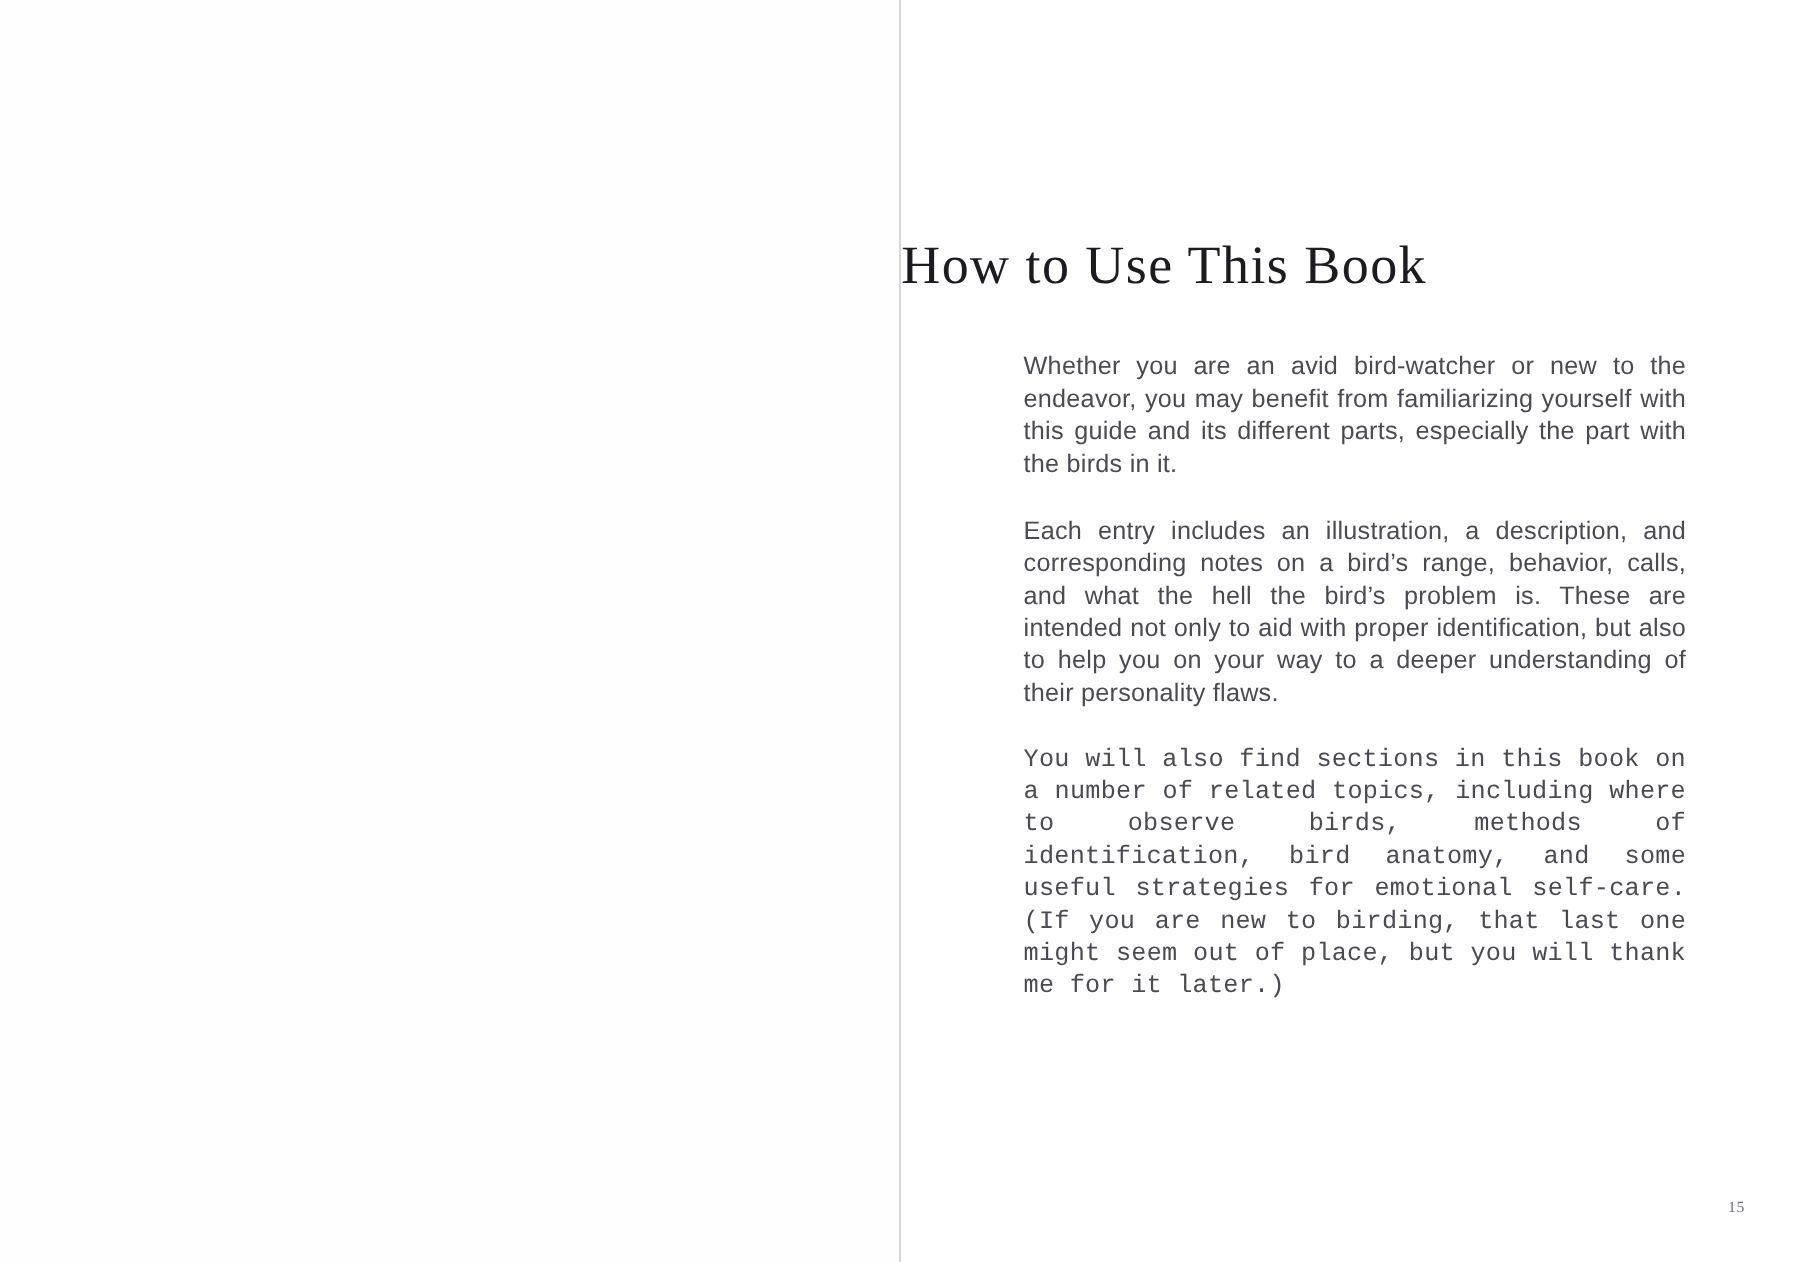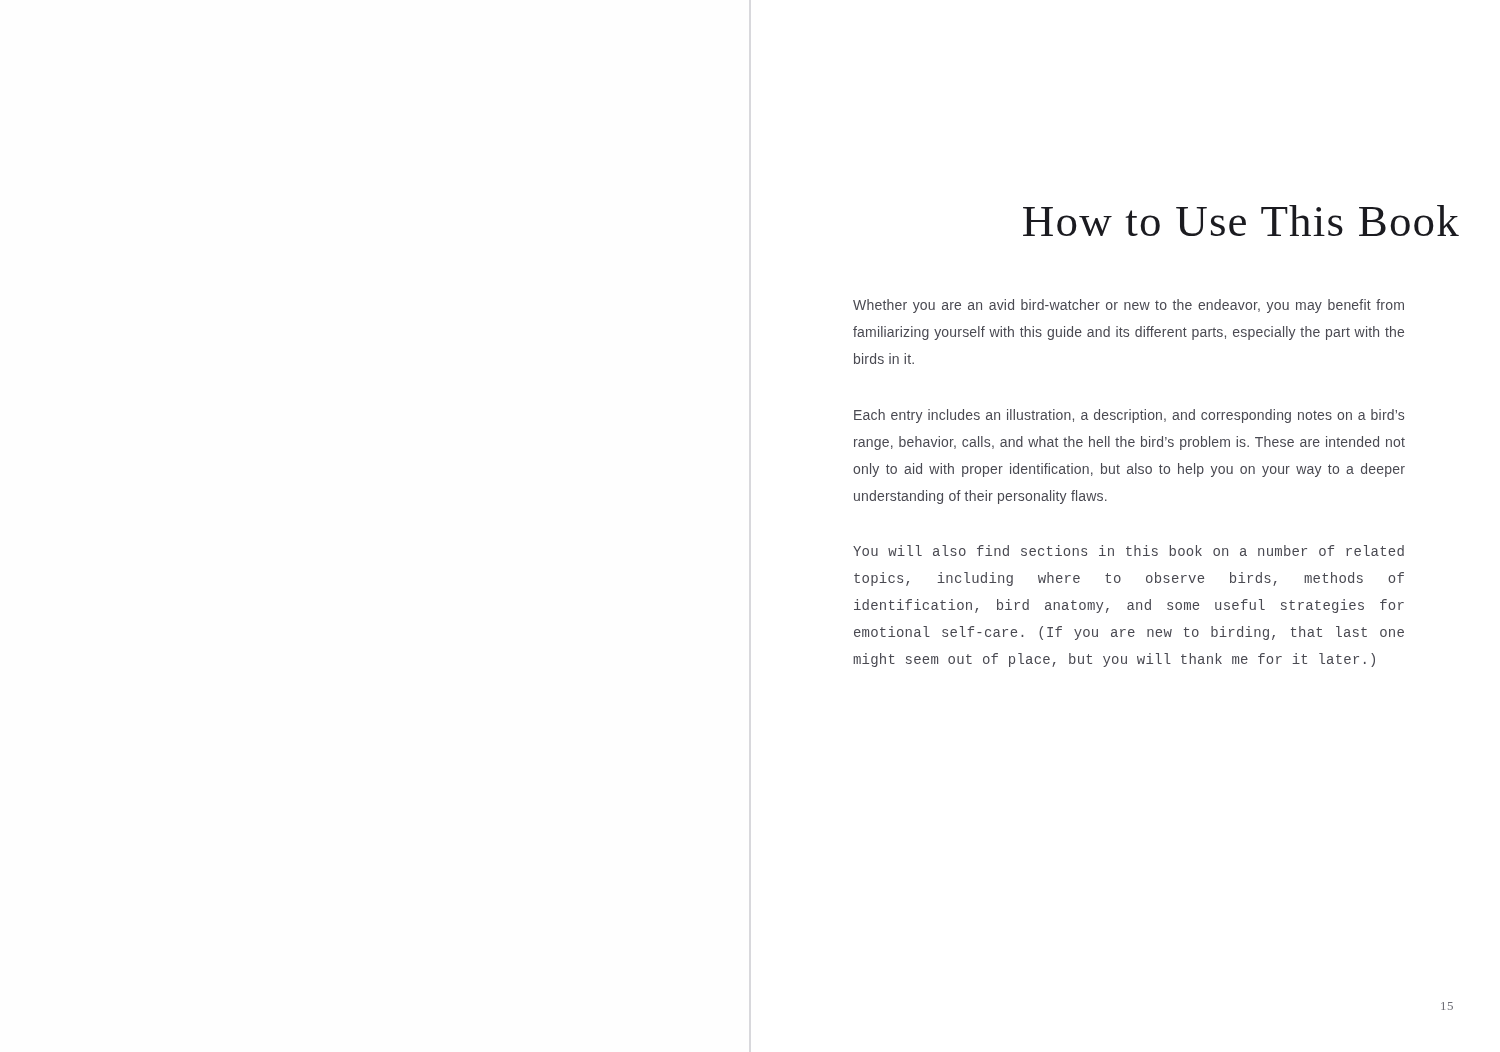--- a/index.html
+++ b/index.html
@@ -36,40 +36,40 @@
   }
   .page-right {
     width: 749px;
     background: #ffffff;
   }
   .chapter-title {
     position: absolute;
     top: 165px;
     left: 0;
     width: 100%;
-    text-align: right;
+    text-align: left;
     padding-right: 40px;
     box-sizing: border-box;
     font-family: "Liberation Serif", serif;
     font-size: 45px;
     font-weight: 400;
     letter-spacing: 1.2px;
     color: #1b1b20;
     white-space: nowrap;
   }
   .body-block {
     position: absolute;
     top: 292px;
     left: 102px;
     width: 552px;
   }
   .body-block p {
     margin: 0 0 29px 0;
     font-family: "Liberation Sans", sans-serif;
-    font-size: 14px;
+    font-size: 21px;
     line-height: 27px;
     color: #4a4a52;
     text-align: justify;
     letter-spacing: 0.2px;
     font-weight: 300;
   }
   .body-block p:last-child {
     margin-bottom: 0;
     font-family: Liberation Mono, monospace;
   }

